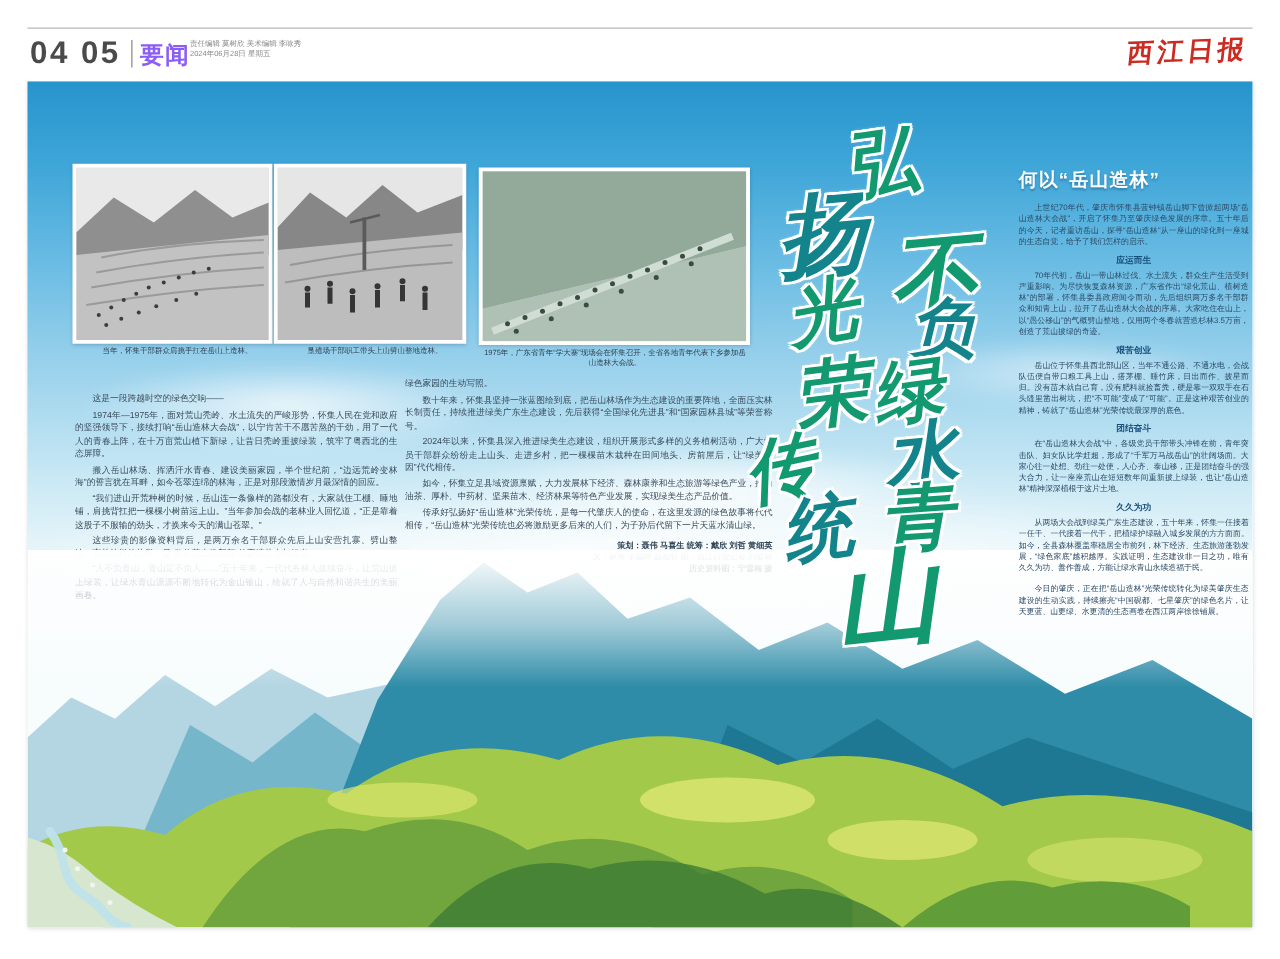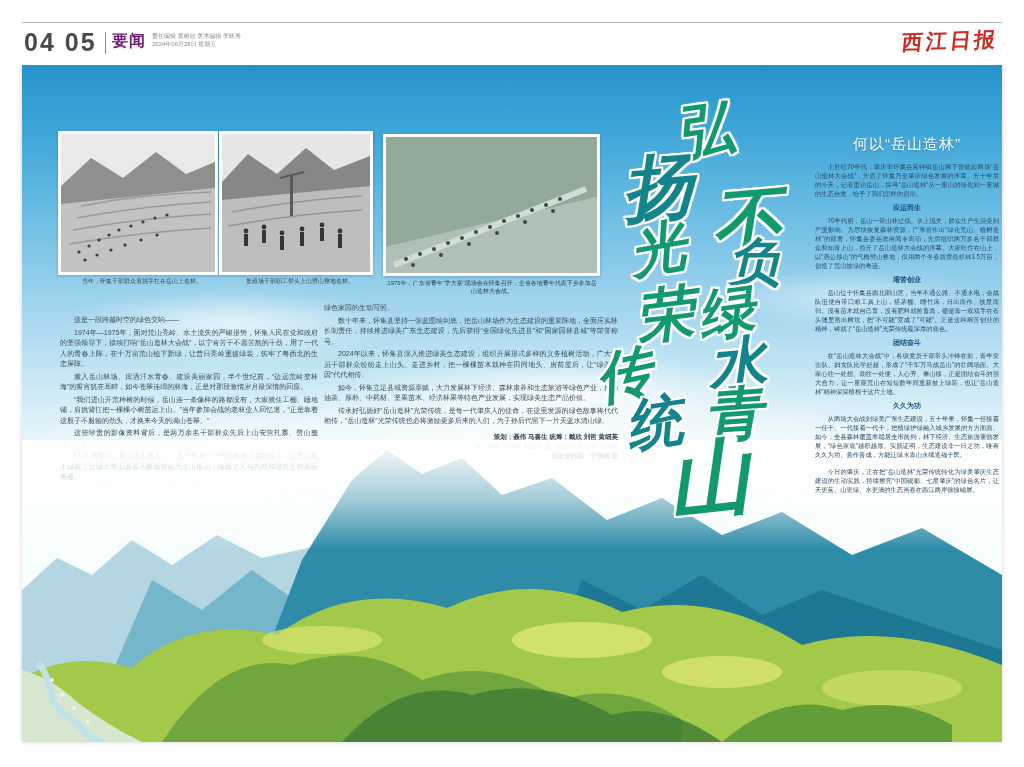--- a/index.html
+++ b/index.html
@@ -4,21 +4,21 @@
 <style>
   * { margin:0; padding:0; box-sizing:border-box; }
   html,body { width:1024px; height:767px; background:#ffffff; font-family:"Liberation Sans", sans-serif; overflow:hidden; }
   .stage { position:relative; width:844px; height:767px; background:#fff; }
 
   
   .topbar { position:absolute; left:0; top:0; width:1024px; height:65px; background:#fff; z-index:5; }
   .toprule { position:absolute; left:22px; right:22px; top:22px; height:1px; background:#b9b9b9; }
   .pagenums { position:absolute; left:24px; top:28px; font-size:25px; color:#4a4a4a; font-weight:600; letter-spacing:2px; }
   .secdiv { position:absolute; left:105px; top:32px; width:1px; height:22px; background:#8a8a8a; }
-  .secname { position:absolute; left:112px; top:31px; font-size:16px; color:#701a75; font-weight:bold; letter-spacing:1px; }
+  .secname { position:absolute; left:112px; top:31px; font-size:19px; color:#8b5cf6; font-weight:bold; letter-spacing:1px; }
   .hinfo { position:absolute; left:152px; top:32px; font-size:6px; color:#8a8a8a; line-height:8px; }
   .masthead { position:absolute; right:26px; top:27px; font-size:21px; color:#cc2b22; font-weight:bold; letter-spacing:3px; transform:skewX(-8deg) rotate(-2deg); font-family:"Liberation Serif", serif; }
 
   
   .page { position:absolute; left:22px; top:65px; width:980px; height:677px; overflow:hidden;
           background:linear-gradient(180deg,#2694cc 0%,#3fa6d8 10%,#6cbde4 22%,#9bd2ec 34%,#c6e7f4 46%,#e8f6fa 56%,#f7fcfd 62%);
           box-shadow:0 0 4px rgba(0,0,0,.18); }
   .cloud { position:absolute; border-radius:50%; filter:blur(6px);
            background:radial-gradient(ellipse at center, rgba(255,255,255,.95) 0%, rgba(255,255,255,0) 70%); }
   .cl1 { left:40px;  top:225px; width:340px; height:70px; opacity:.8; }
@@ -46,21 +46,21 @@
 
   
   .colL { position:absolute; left:38px;  top:250px; width:258px; }
   .colR { position:absolute; left:302px; top:238px; width:294px; }
   .art p { font-size:7px; line-height:10.5px; color:#3a4c5c; text-align:justify; text-indent:2em; margin-bottom:2px; }
   .credits { margin-top:5px; text-align:right; font-size:6.5px; font-weight:bold; color:#2f4558; line-height:9.5px; }
   .credits div { text-indent:0; }
 
   
   .sidebar { position:absolute; left:793px; top:70px; width:184px; z-index:3; }
-  .sb-head { text-align:center; font-size:15px; font-weight:normal; color:#ffffff; letter-spacing:1px;
+  .sb-head { text-align:left; font-size:15px; font-weight:bold; color:#ffffff; letter-spacing:1px;
              text-shadow:0 1px 2px rgba(0,70,110,.45); margin-bottom:8px; }
   .sb-lead, .sb-body, .sb-close { font-size:6.3px; line-height:9px; color:#2b4a66; text-align:justify; text-indent:2em; }
   .sb-sub { text-align:center; font-size:7px; font-weight:bold; color:#164f7c; margin:5px 0 3px; }
   .sb-close { margin-top:8px; }
 
   
   .mountains { position:absolute; left:0; top:375px; width:980px; height:302px; z-index:1; }
 </style>
 </head>
 <body>

